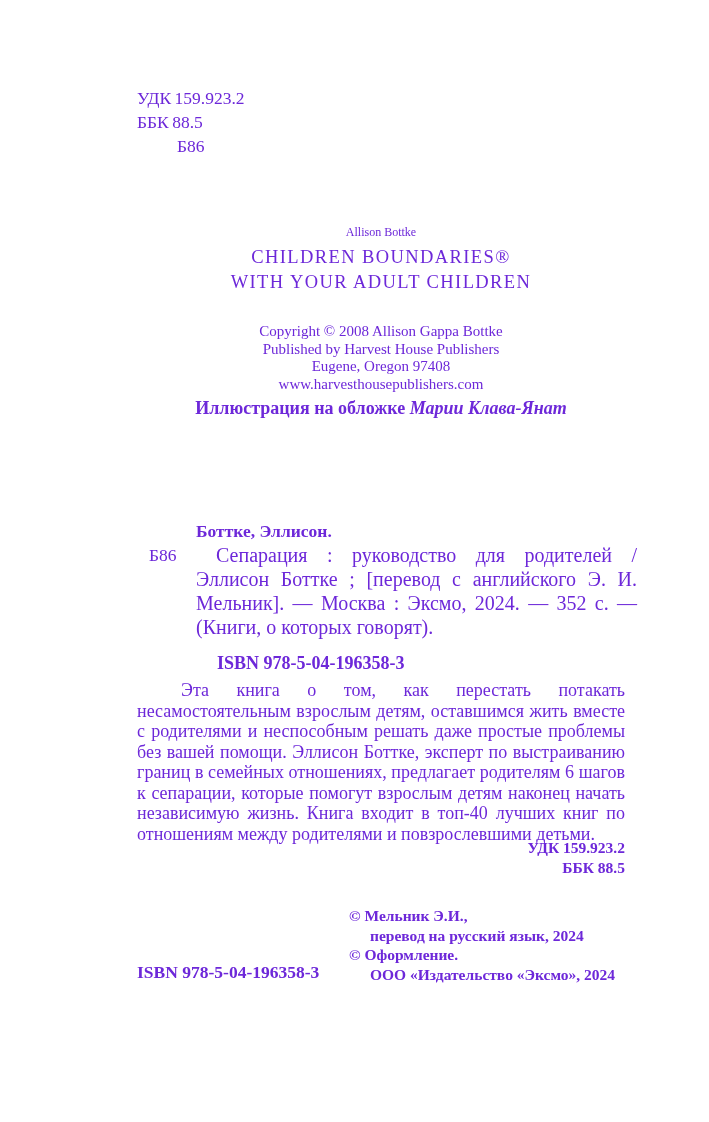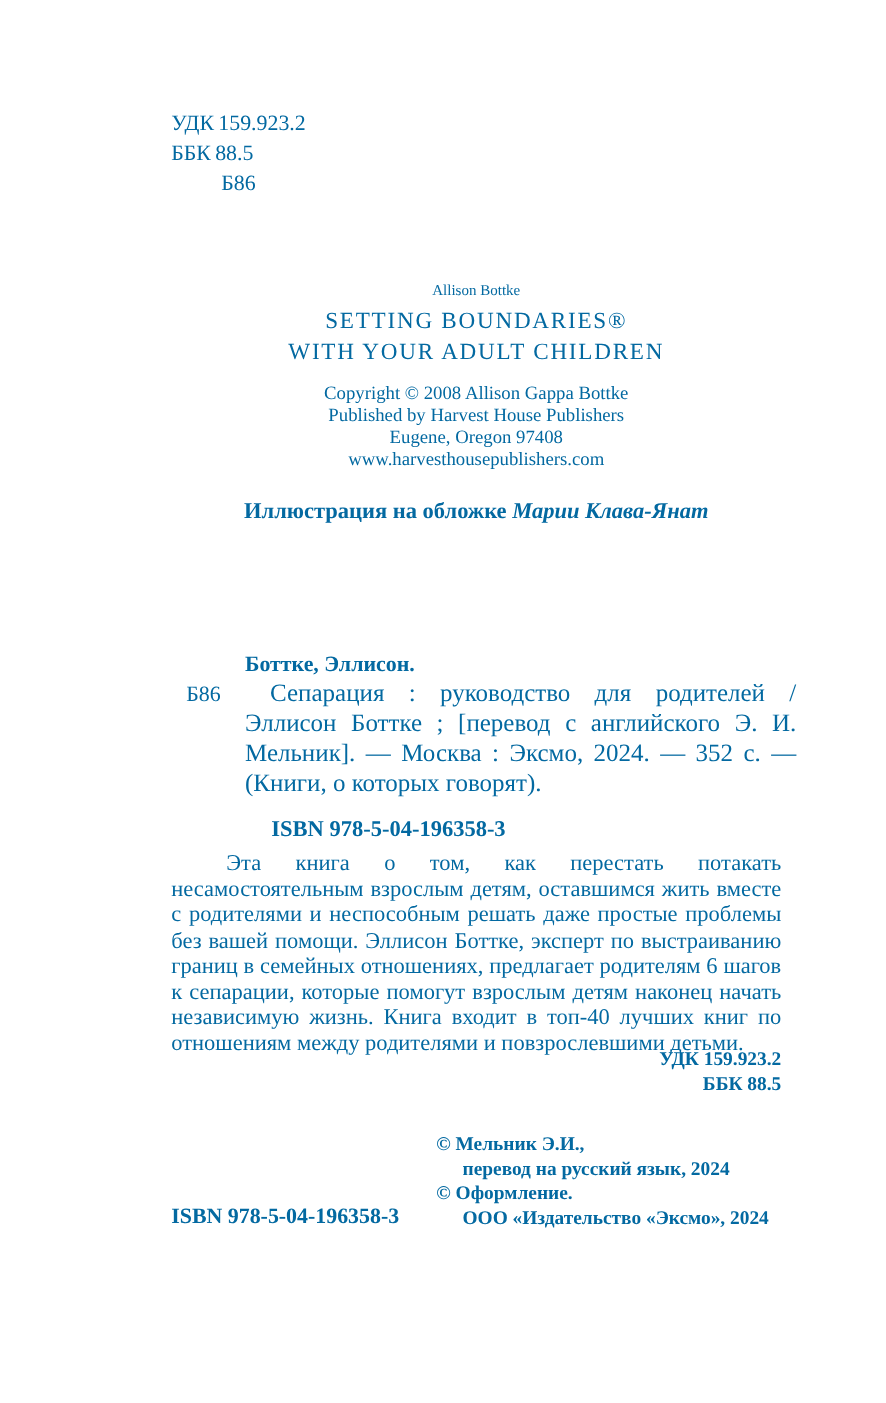--- a/index.html
+++ b/index.html
@@ -2,21 +2,21 @@
 <html><head>
 <meta charset="utf-8">
 <style>
   * { margin: 0; padding: 0; box-sizing: border-box; }
   html, body { background: #ffffff; }
   .page {
     position: relative;
     width: 709px;
     height: 1122px;
     background: #ffffff;
-    color: #0369a1;
+    color: #6d28d9;
     font-family: "Liberation Serif", "DejaVu Serif", serif;
     overflow: hidden;
   }
 
   
   .header-codes {
     position: absolute;
     left: 137px;
     top: 86px;
     font-size: 17.5px;
@@ -28,21 +28,21 @@
   
   .original-edition {
     position: absolute;
     left: 137px;
     top: 220px;
     width: 488px;
     text-align: center;
   }
   .orig-author { font-size: 12px; line-height: 25px; }
   .orig-title  { font-size: 18.5px; line-height: 25px; letter-spacing: 1.4px; }
-  .orig-copy-block { margin-top: 12px; }
+  .orig-copy-block { margin-top: 28px; }
   .orig-copy { font-size: 15px; line-height: 17.5px; }
 
   
   .illustration-credit {
     position: absolute;
     left: 137px;
     top: 396px;
     width: 488px;
     text-align: center;
     font-size: 18px;
@@ -136,21 +136,21 @@
 <div class="page">
 
   <div class="header-codes">
     <div>УДК 159.923.2</div>
     <div>ББК 88.5</div>
     <div class="indent">Б86</div>
   </div>
 
   <div class="original-edition">
     <div class="orig-author">Allison Bottke</div>
-    <div class="orig-title">SETTING BOUNDARIES®</div>
+    <div class="orig-title">CHILDREN BOUNDARIES®</div>
     <div class="orig-title">WITH YOUR ADULT CHILDREN</div>
     <div class="orig-copy-block">
       <div class="orig-copy">Copyright © 2008 Allison Gappa Bottke</div>
       <div class="orig-copy">Published by Harvest House Publishers</div>
       <div class="orig-copy">Eugene, Oregon 97408</div>
       <div class="orig-copy">www.harvesthousepublishers.com</div>
     </div>
   </div>
 
   <div class="illustration-credit">

